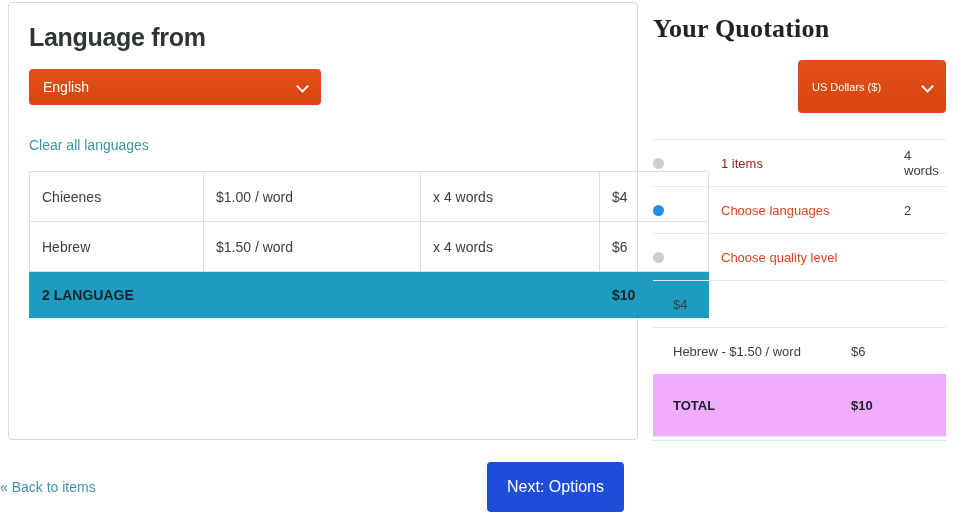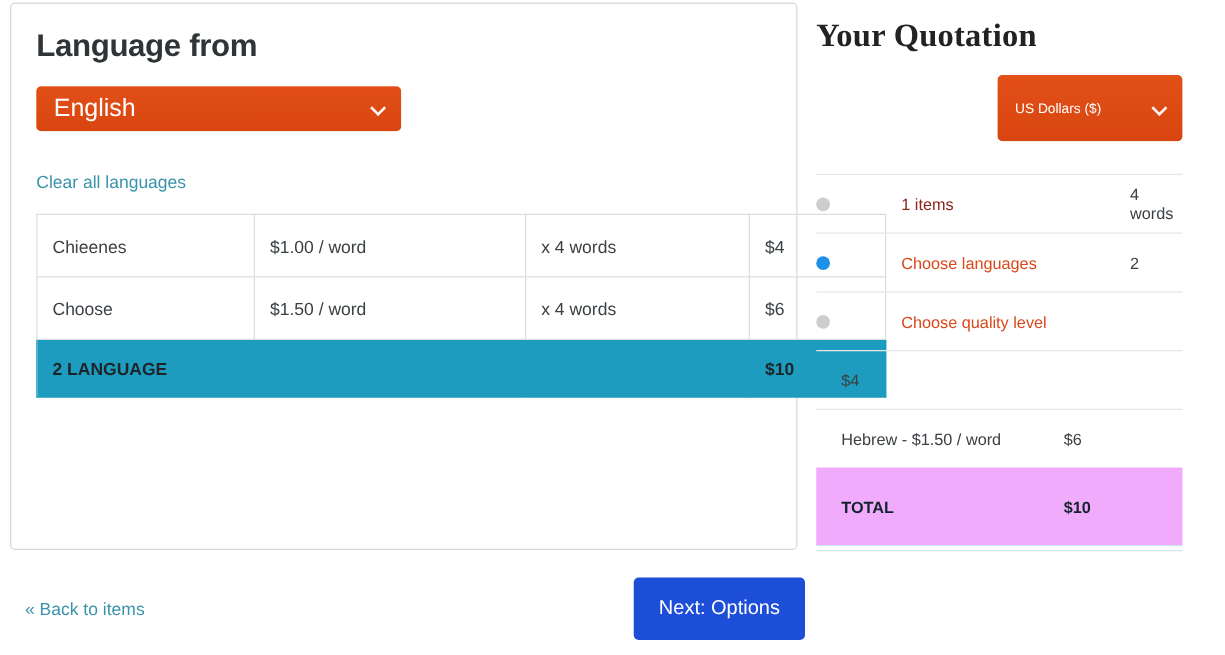--- a/index.html
+++ b/index.html
@@ -76,21 +76,21 @@
 
   
   .dropdown {
     margin-top: 17px;
     background: #dd4b14;
     background-image: linear-gradient(#e25018, #d84510);
     border: none;
     border-radius: 4px;
     color: #ffffff;
     font-family: "Liberation Sans", sans-serif;
-    font-size: 20px;
+    font-size: 14px;
     height: 36px;
     display: flex;
     align-items: center;
     justify-content: space-between;
     padding: 0 12px 0 14px;
     box-sizing: border-box;
     cursor: pointer;
     user-select: none;
   }
   .dropdown.lang-select { width: 292px; }
@@ -152,21 +152,21 @@
     border-color: #1d9cbf;
     height: 45px;
   }
   tr.total-row td.total-divider {
     border-left: 1px solid #7fc6da;
   }
 
   
   .footer {
     position: absolute;
-    left: 20px;
+    left: 0;
     top: 462px;
     width: 630px;
     height: 52px;
   }
   a.back-link {
     position: absolute;
     left: 0;
     top: 17px;
     font-size: 14px;
     color: #3a93ab;
@@ -299,21 +299,21 @@
 
       <table class="lang-table">
         <tbody>
           <tr>
             <td class="col-name">Chieenes</td>
             <td class="col-rate">$1.00 / word</td>
             <td class="col-count">x 4 words</td>
             <td class="col-total">$4</td>
           </tr>
           <tr>
-            <td class="col-name">Choose</td>
+            <td class="col-name">Hebrew</td>
             <td class="col-rate">$1.50 / word</td>
             <td class="col-count">x 4 words</td>
             <td class="col-total">$6</td>
           </tr>
           <tr class="total-row">
             <td colspan="3">2 LANGUAGE</td>
             <td class="col-total total-divider">$10</td>
           </tr>
         </tbody>
       </table>

